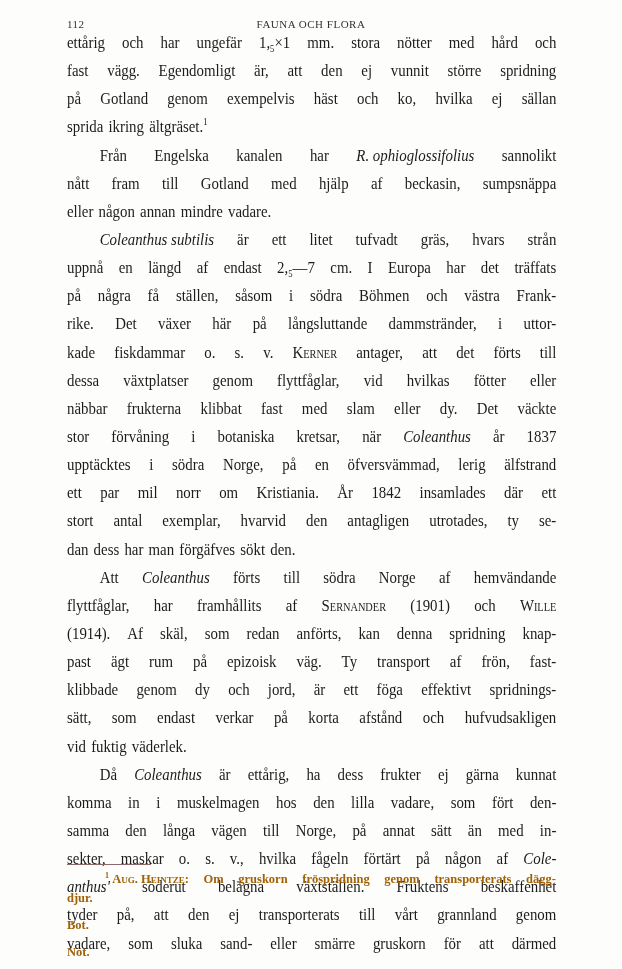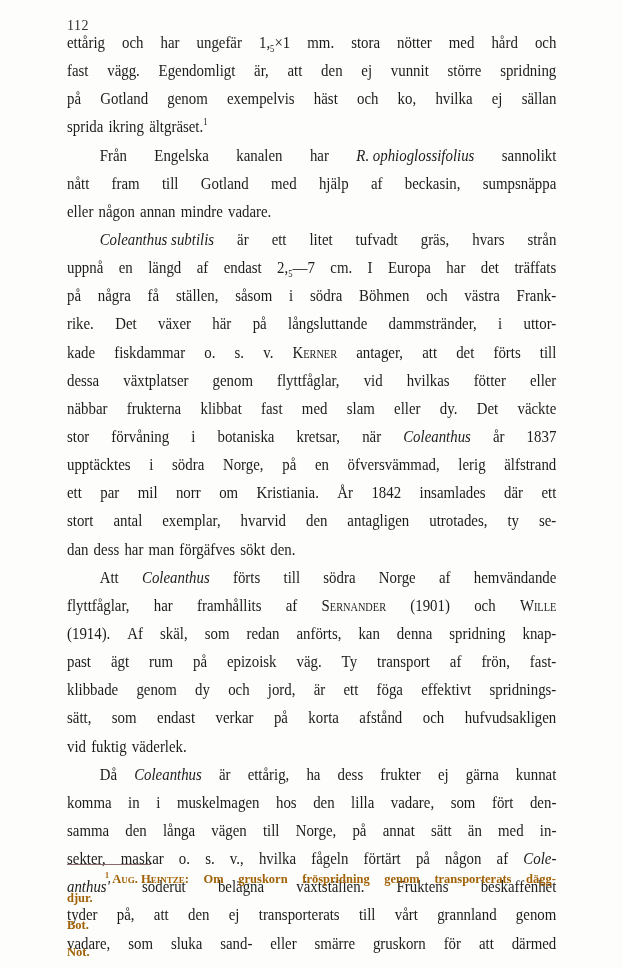--- a/index.html
+++ b/index.html
@@ -1,20 +1,20 @@
 <!DOCTYPE html>
 <html><head>
 <meta charset="utf-8">
 <style>
   html, body { margin: 0; padding: 0; }
   body {
     width: 622px; height: 969px; background: #fdfdfb; position: relative; overflow: hidden;
     font-family: "Liberation Serif", "DejaVu Serif", serif; color: #1c1c1c;
   }
-  .header { position: absolute; top: 18px; left: 0; width: 622px; height: 16px; font-size: 14px; letter-spacing: 0.5px; color: #333; }
+  .header { position: absolute; top: 18px; left: 0; width: 622px; height: 16px; font-size: 11px; letter-spacing: 0.5px; color: #333; }
   .page-num { position: absolute; left: 67px; top: 0; }
   .running-title { position: absolute; left: 0; width: 622px; text-align: center; top: 0; }
   .body-text { position: absolute; left: 67px; top: 29px; width: 489px; }
   .line {
     height: 28.15px; line-height: 28px; font-size: 17.3px; white-space: nowrap;
     display: flex; justify-content: space-between; transform: scaleX(0.86); transform-origin: left center; width: 569px;
   }
   .line.last { justify-content: flex-start; gap: 6px; }
   .line.indent { padding-left: 38px; width: 531px; }
   .line span { display: inline-block; }
@@ -27,20 +27,21 @@
   .fn-line { display: flex; justify-content: space-between; white-space: nowrap; }
   .fn-line.indent { padding-left: 38px; }
   .fn-line.last { justify-content: flex-start; gap: 8px; flex-direction: column; }
   .fn-line sup { font-size: 8px; }
 </style>
 </head>
 <body>
 
 <div class="header">
   <span class="page-num">112</span>
+  <span class="running-title">FAUNA OCH FLORA</span>
 </div>
 
 <div class="body-text" id="body-text">
     <div class="line">
       <span>ettårig</span>
       <span>och</span>
       <span>har</span>
       <span>ungefär</span>
       <span>1,<sub>5</sub>×1</span>
       <span>mm.</span>

